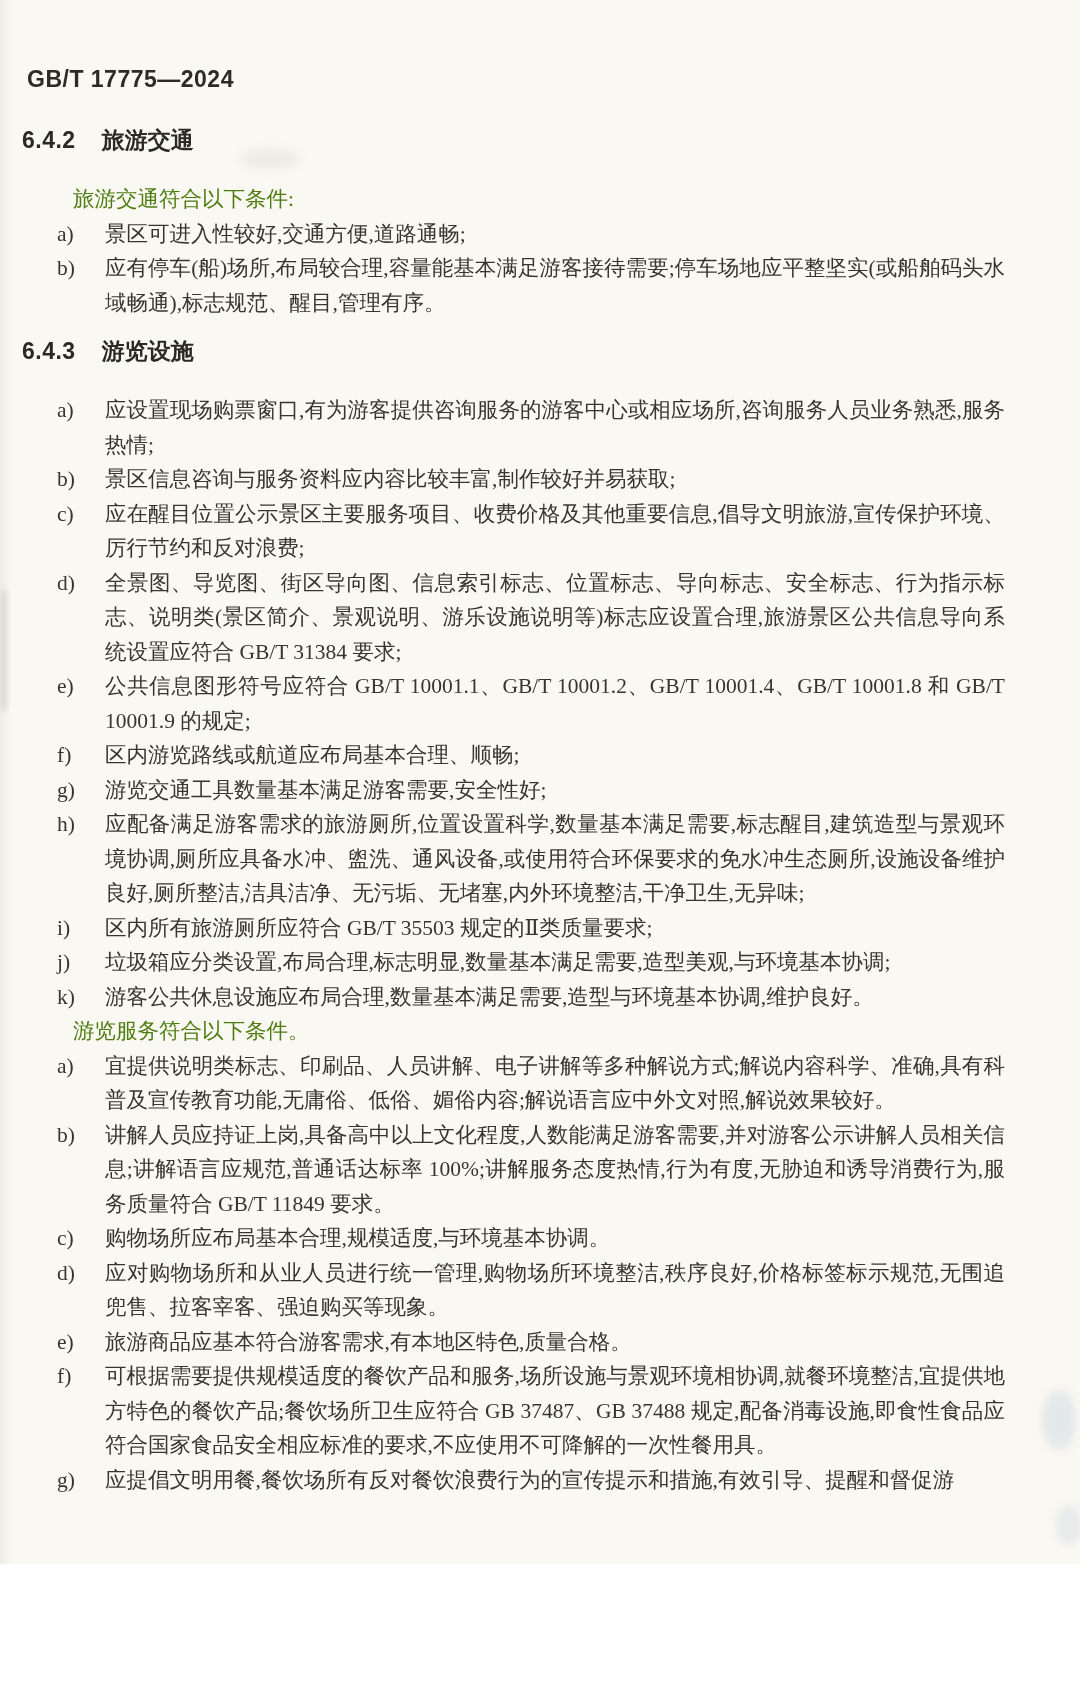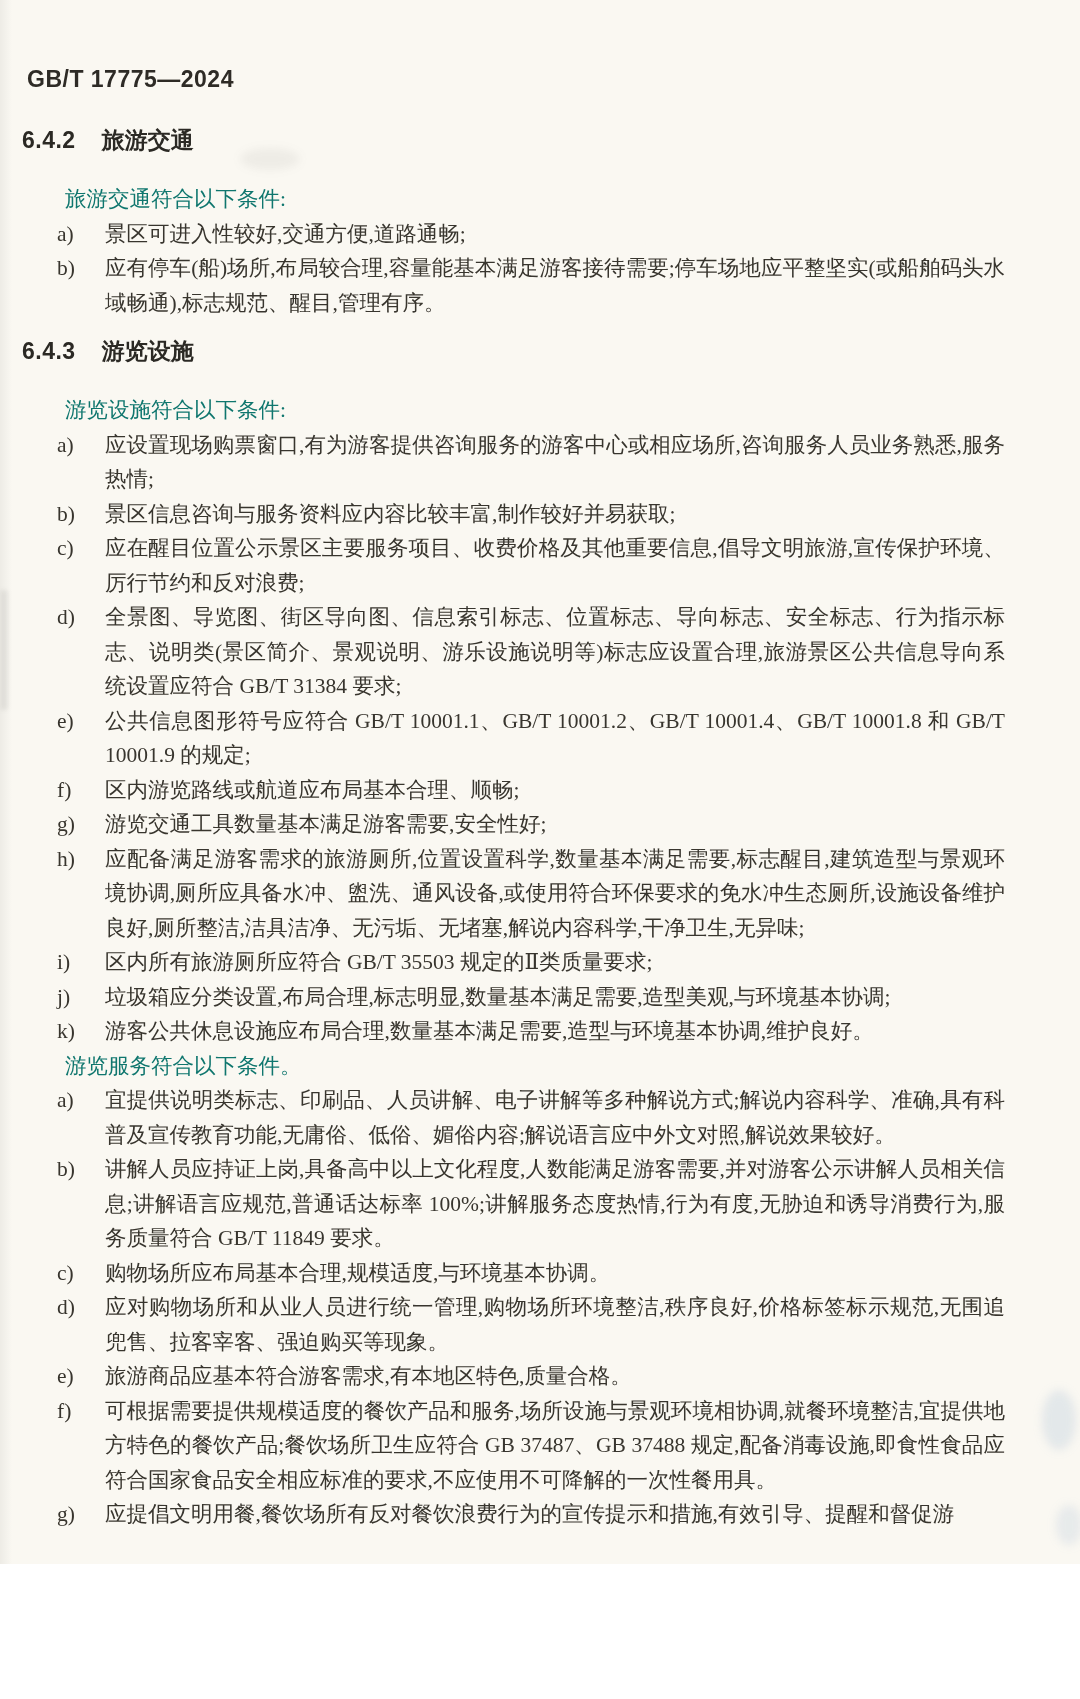--- a/index.html
+++ b/index.html
@@ -22,21 +22,21 @@
     letter-spacing:0.5px; color:#2e2b26;
     margin-left:-30px; margin-bottom:28px;
   }
   .section-heading {
     font-family:"Liberation Sans","DejaVu Sans",sans-serif;
     font-weight:700; font-size:23px; line-height:36px; color:#2b2924;
     margin:13px 0 24px -35px;
   }
   .section-heading .num { margin-right:26px; letter-spacing:0.5px;text-align:center; }
   .intro {
-    font-size:21.5px; line-height:34.5px; margin-left:8px; color:#0f766e;
+    font-size:21.5px; line-height:34.5px; margin-left:16px; color:#4d7c0f;
   }
   .item { display:flex; font-size:21.5px; line-height:34.5px; color:#38352e; }
   .item .marker { flex:0 0 48px; }
   .item .text { flex:1 1 auto; text-align:justify; }
   .page-number {
     position:absolute; left:45px; top:1608px;
     font-size:21px; line-height:34px; color:#4d7c0f;
   }
   
   .smudge { position:absolute; border-radius:50%; pointer-events:none; }
@@ -56,21 +56,20 @@
         <p class="intro">旅游交通符合以下条件:</p>
         <div class="item">
           <span class="marker">a)</span>
           <span class="text">景区可进入性较好,交通方便,道路通畅;</span>
         </div>
         <div class="item">
           <span class="marker">b)</span>
           <span class="text">应有停车(船)场所,布局较合理,容量能基本满足游客接待需要;停车场地应平整坚实(或船舶码头水域畅通),标志规范、醒目,管理有序。</span>
         </div>
         <div class="section-heading"><span class="num">6.4.3</span><span class="ttl">游览设施</span></div>
-        <p class="intro">游览设施符合以下条件:</p>
         <div class="item">
           <span class="marker">a)</span>
           <span class="text">应设置现场购票窗口,有为游客提供咨询服务的游客中心或相应场所,咨询服务人员业务熟悉,服务热情;</span>
         </div>
         <div class="item">
           <span class="marker">b)</span>
           <span class="text">景区信息咨询与服务资料应内容比较丰富,制作较好并易获取;</span>
         </div>
         <div class="item">
           <span class="marker">c)</span>
@@ -87,21 +86,21 @@
         <div class="item">
           <span class="marker">f)</span>
           <span class="text">区内游览路线或航道应布局基本合理、顺畅;</span>
         </div>
         <div class="item">
           <span class="marker">g)</span>
           <span class="text">游览交通工具数量基本满足游客需要,安全性好;</span>
         </div>
         <div class="item">
           <span class="marker">h)</span>
-          <span class="text">应配备满足游客需求的旅游厕所,位置设置科学,数量基本满足需要,标志醒目,建筑造型与景观环境协调,厕所应具备水冲、盥洗、通风设备,或使用符合环保要求的免水冲生态厕所,设施设备维护良好,厕所整洁,洁具洁净、无污垢、无堵塞,解说内容科学,干净卫生,无异味;</span>
+          <span class="text">应配备满足游客需求的旅游厕所,位置设置科学,数量基本满足需要,标志醒目,建筑造型与景观环境协调,厕所应具备水冲、盥洗、通风设备,或使用符合环保要求的免水冲生态厕所,设施设备维护良好,厕所整洁,洁具洁净、无污垢、无堵塞,内外环境整洁,干净卫生,无异味;</span>
         </div>
         <div class="item">
           <span class="marker">i)</span>
           <span class="text">区内所有旅游厕所应符合 GB/T 35503 规定的Ⅱ类质量要求;</span>
         </div>
         <div class="item">
           <span class="marker">j)</span>
           <span class="text">垃圾箱应分类设置,布局合理,标志明显,数量基本满足需要,造型美观,与环境基本协调;</span>
         </div>
         <div class="item">

